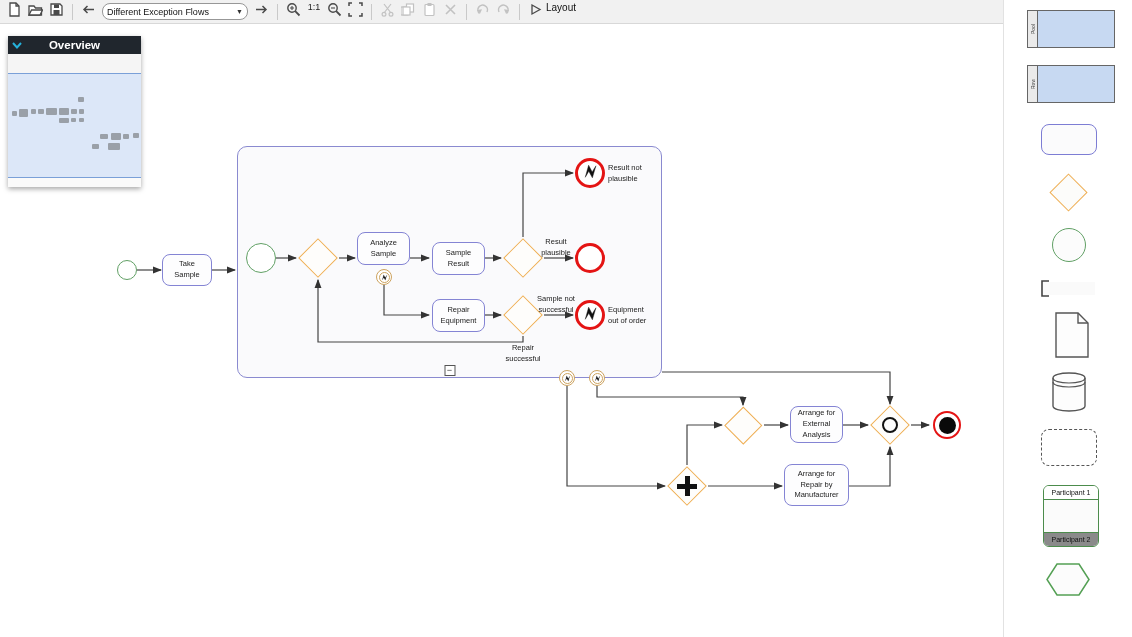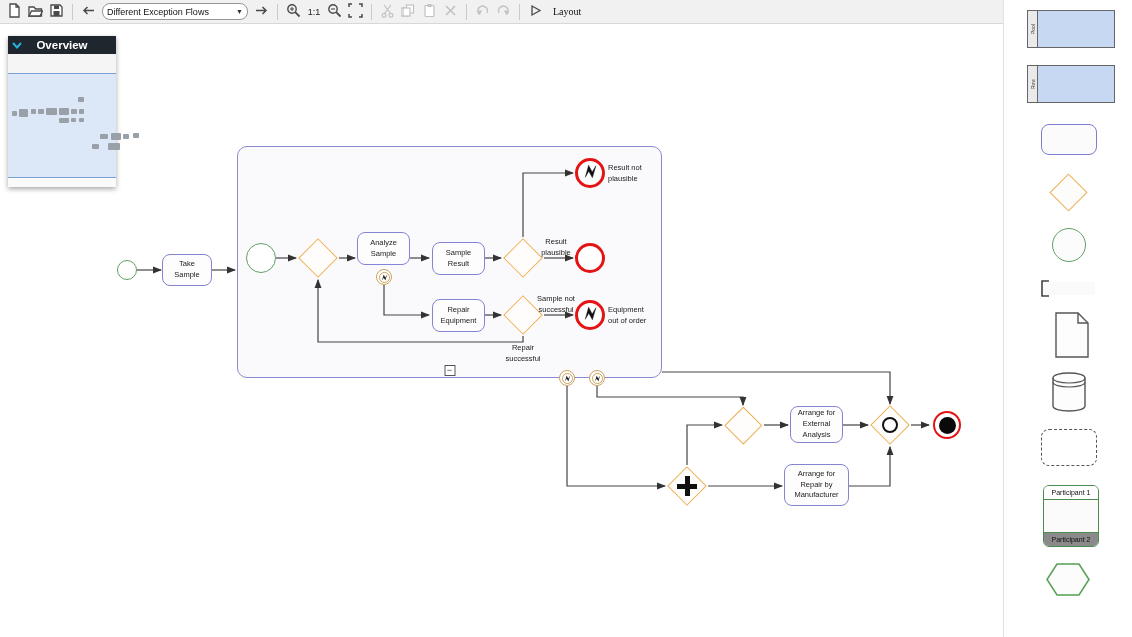--- a/index.html
+++ b/index.html
@@ -33,32 +33,32 @@
     display:flex; align-items:center; justify-content:center; }
   .plus-h { position:absolute; width:20px; height:5px; background:#111; }
   .plus-v { position:absolute; width:5px; height:20px; background:#111; }
   .incl-circle { width:16px; height:16px; border:2.6px solid #111; border-radius:50%; background:#fdfdfd; }
   .flow-label { position:absolute; z-index:4; font-size:7.5px; line-height:1.4;
     color:#222; white-space:pre-line; }
 
   
   #toolbar { position:absolute; left:0; top:0; width:1003px; height:24px; background:#f1f1f1;
     border-bottom:1px solid #d8d8d8; display:flex; align-items:center; padding:0 4px; z-index:10; }
-  .tb-btn { height:20px; min-width:18px; display:flex; align-items:center; justify-content:center;
+  .tb-btn { height:20px; min-width:18px; display:flex; align-items:flex-start; justify-content:center;
     margin:0 1px; padding:0 2px; background:transparent; border:none; cursor:pointer; }
   .tb-sep { width:1px; height:16px; background:#c9c9c9; margin:0 5px; }
   .tb-text { font-size:9px; color:#222; }
   .tb-select { height:17px; min-width:146px; background:#fff; border:1px solid #979797;
     border-radius:8px; font-size:9px; color:#111; display:flex; align-items:center;
     padding:0 4px; margin:0 3px; justify-content:space-between; cursor:pointer; }
   .tb-select .chev { font-size:7px; color:#333; margin-left:6px; }
-  .layout-label { font-size:10px; color:#111; margin-left:10px;font-family:Liberation Serif, serif; }
+  .layout-label { font-size:10px; color:#111; margin-left:3px; }
 
   
-  #overview { position:absolute; left:8px; top:36px; width:108px; height:151px; z-index:20;
+  #overview { position:absolute; left:8px; top:36px; width:133px; height:151px; z-index:20;
     box-shadow:0 2px 5px rgba(0,0,0,0.35); background:#f7f7f7; }
   #ov-header { height:18px; background:#20262d; display:flex; align-items:center; }
   #ov-title { flex:1; text-align:center; color:#fff; font-size:11.5px; font-weight:bold; }
   #ov-chevron { width:18px; display:flex; align-items:center; justify-content:center; }
   #ov-strip-top { height:19px; background:#f5f5f5; }
   #ov-viewport { position:relative; height:105px; background:#dce7f8;
     border-top:1px solid #7aa0d8; border-bottom:1px solid #7aa0d8; }
   #ov-strip-bottom { height:9px; background:#fafafa; }
   .mini-rect { position:absolute; background:#9aa0a8; border-radius:1px; }
 

